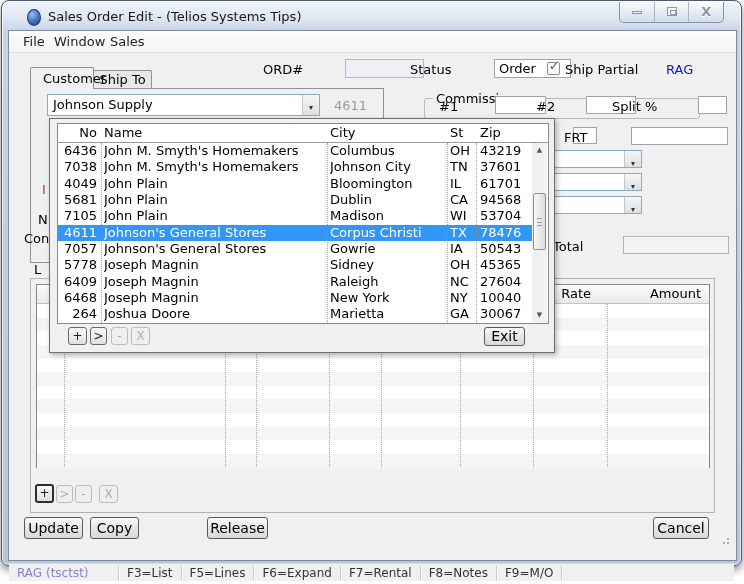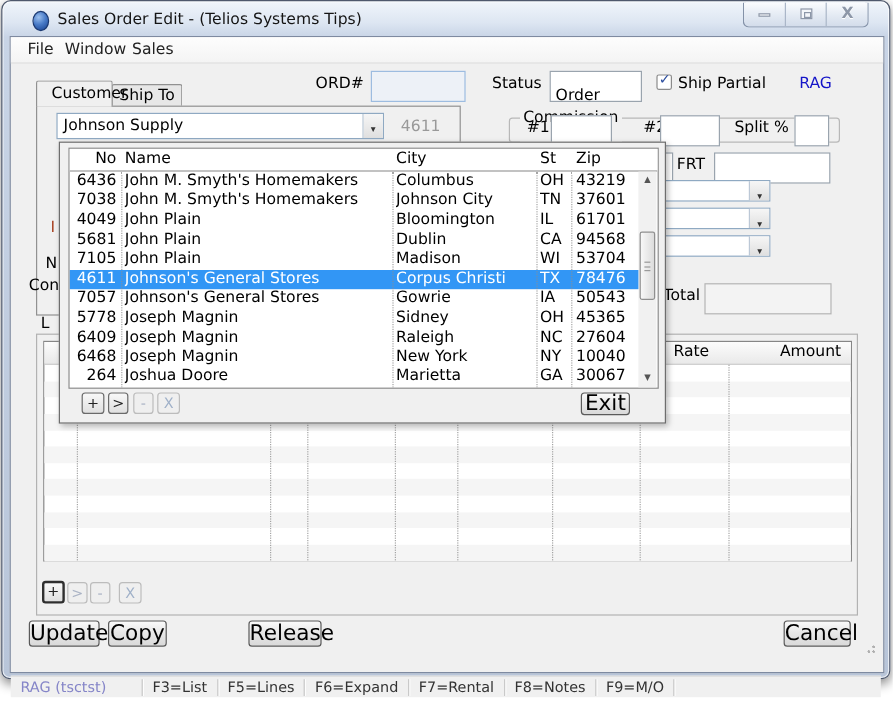--- a/index.html
+++ b/index.html
@@ -33,21 +33,21 @@
 
   
   .client { position:absolute; left:6px; top:29px; width:729px; height:531px;
     background:#f0f0f0; border:1px solid #7e8aa0; }
   .menubar { position:absolute; left:0; top:0; right:0; height:22px;
     background:linear-gradient(180deg,#fdfdfd,#f4f4f4); border-bottom:1px solid #e0e0e0; }
   .menu-item { position:absolute; top:3px; font-size:13px; color:#222; }
 
   label, .lbl { font-size:13px; color:#000; position:absolute; white-space:nowrap; }
   .tbox { position:absolute; background:#fff; border:1px solid #9aa4ae; font-size:13px; color:#000;
-    padding:12px 4px; line-height:15px; }
+    padding:1px 4px; line-height:15px;margin-left:36px; }
   .tbox.dis { background:#f3f3f3; border-color:#b4b4b4; }
   .tbox.bluish { background:#edf1f7; border-color:#9dbce0; }
 
   .combo { position:absolute; background:#fff; border:1px solid #8fa9c2; }
   .combo .val { position:absolute; left:5px; top:2px; font-size:13px; color:#000; white-space:nowrap; }
   .combo .arrow { position:absolute; right:0; top:0; bottom:0; width:17px;
     background:linear-gradient(180deg,#f6f6f6,#dfdfdf); border-left:1px solid #bcc8d6; text-align:center; }
   .combo .arrow span { font-size:8px; color:#333; line-height:16px; }
 
   .checkbox { position:absolute; width:13px; height:13px; background:#fff; border:1px solid #8b8b8b;
@@ -89,21 +89,21 @@
     border-radius:2px; background:linear-gradient(90deg,#f8f8f8,#dcdcdc); }
   .sbar .grip { position:absolute; left:3px; right:3px; top:24px; height:8px;
     border-top:1px solid #9a9a9a; border-bottom:1px solid #9a9a9a; }
   .sbar .grip::after { content:""; position:absolute; left:0; right:0; top:3px; border-top:1px solid #9a9a9a; }
 
   .minibtn { position:absolute; width:19px; height:18px; border:1px solid #6a6a6a; border-radius:3px;
     background:linear-gradient(180deg,#f8f8f8,#e0e0e0); text-align:center; font-size:12px; line-height:16px; color:#222; }
   .minibtn.dis { border-color:#bcbcbc; color:#a9b2c4; background:#efefef; }
   .minibtn.focus { border:2px solid #2f2f2f; line-height:14px; }
 
-  .pushbtn { position:absolute; border:1px solid #5a5a5a; border-radius:3px; font-size:18px; color:#000;
+  .pushbtn { position:absolute; border:1px solid #5a5a5a; border-radius:3px; font-size:14px; color:#000;
     background:linear-gradient(180deg,#fafafa,#e8e8e8 45%,#d9d9d9); text-align:center; }
 
   
   .outerbox { position:absolute; left:28px; top:277px; width:685px; height:235px; border:1px solid #b2b2b2; }
   .grid { position:absolute; left:34px; top:283px; width:674px; height:184px; border:1px solid #868686; background:#fff; }
   .grid-header { position:absolute; left:0; top:0; right:0; height:19px;
     background:linear-gradient(180deg,#fcfcfc,#e9e9e9); border-bottom:1px solid #c5c5c5; font-size:13px; }
   .grid-header span { position:absolute; top:1px; text-align:right; }
   .gstripes { position:absolute; left:0; top:19px; right:0; bottom:0; }
   .gstripe { width:100%; height:13.65px; }

